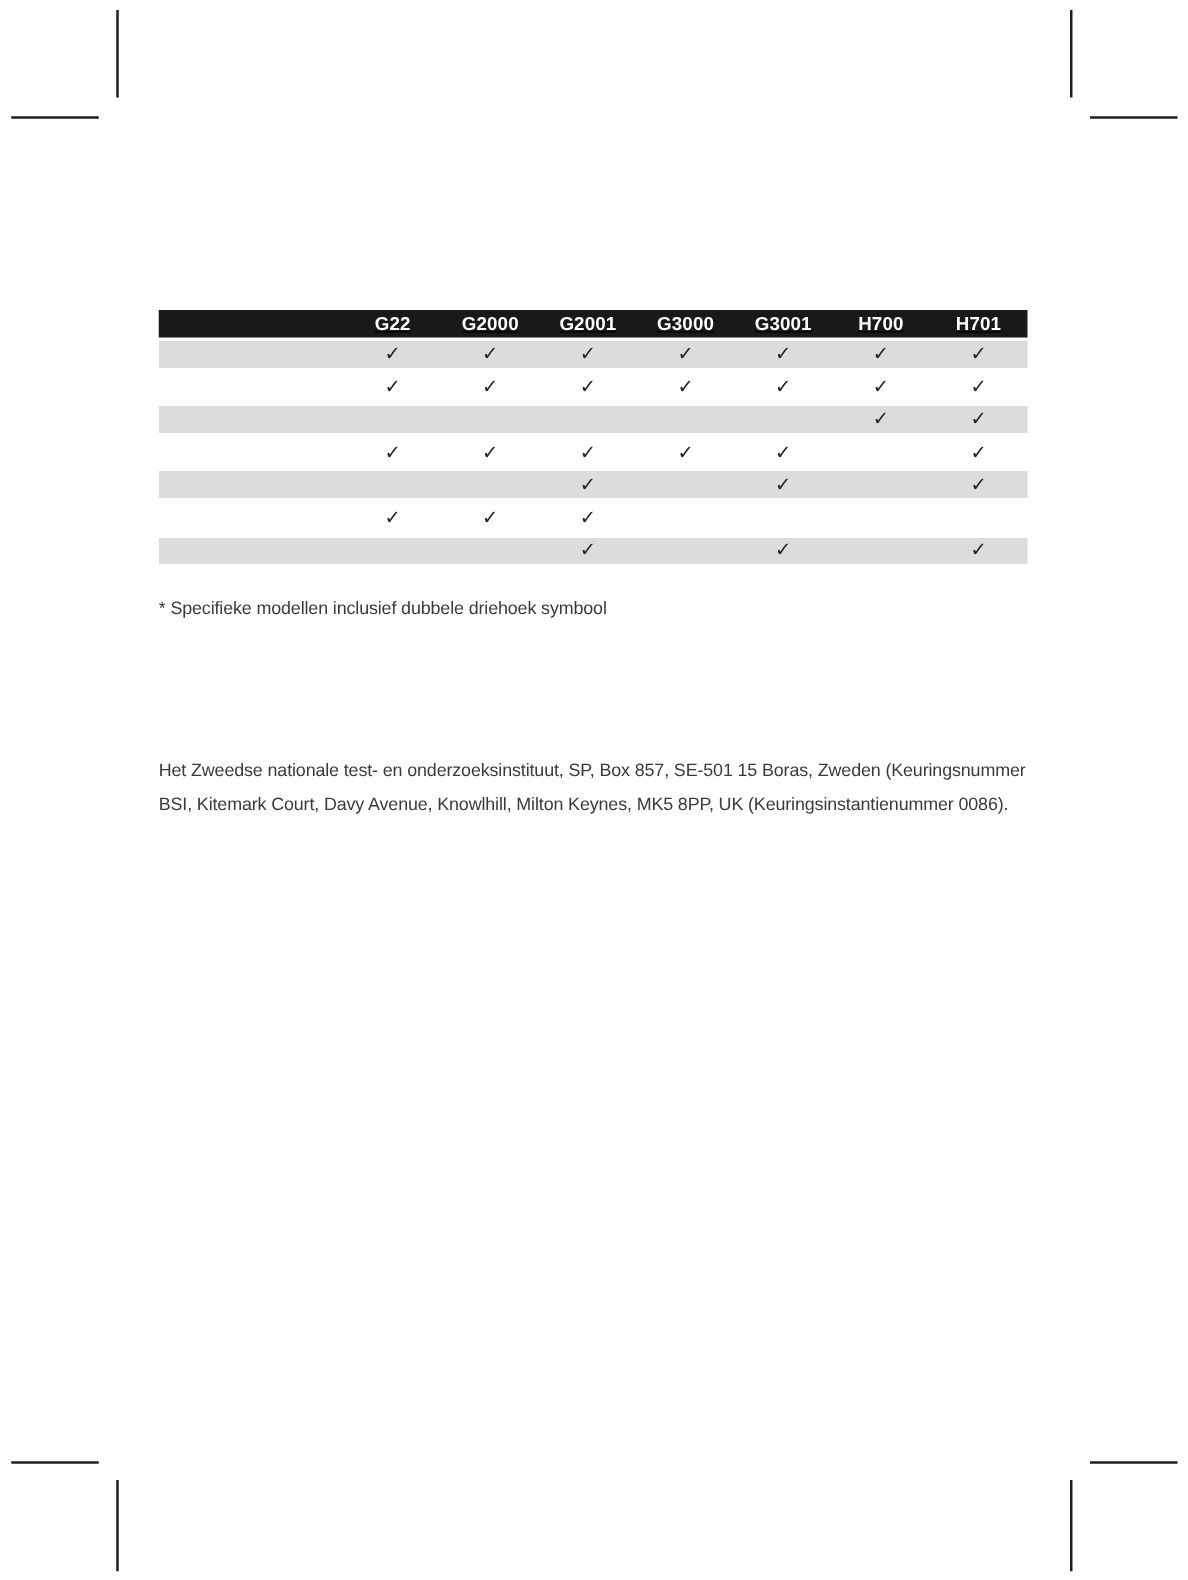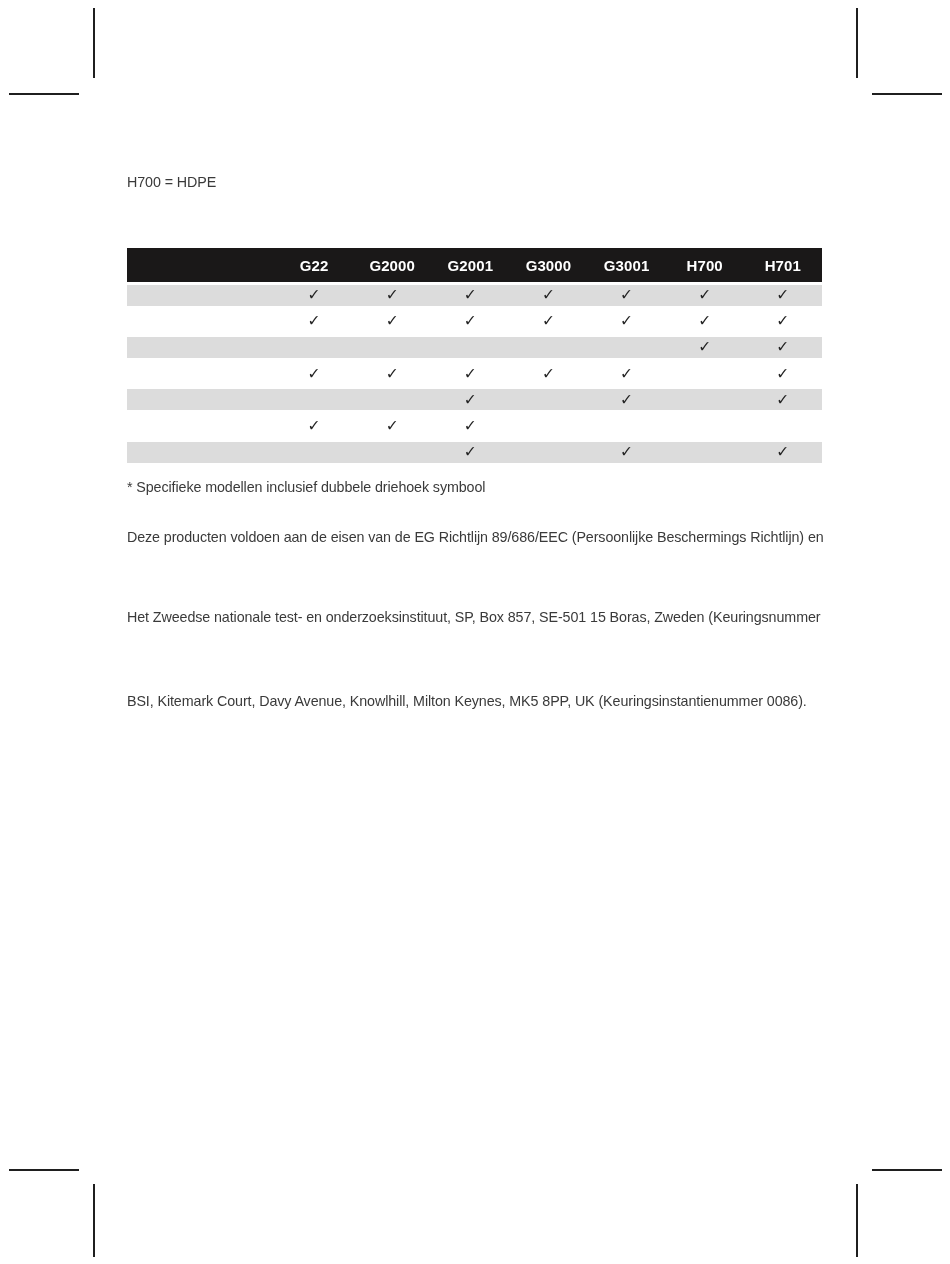--- a/index.html
+++ b/index.html
@@ -15,26 +15,26 @@
   
   .text{
     position:absolute;left:127px;color:#3a3a3a;
     font-size:14.3px;line-height:20px;letter-spacing:-0.1px;
     white-space:nowrap;
   }
   #intro{top:172px;}
   #footnote{top:477px;}
   #p1{top:528px;line-height:19.6px;}
   #p2{top:607px;}
-  #p3{top:691px;}
+  #p3{top:634px;}
 
   
   #table{position:absolute;left:127px;top:248px;width:695px;}
   .trow{display:flex;align-items:center;height:26.2px;box-sizing:border-box;}
-  .thead{height:34px;background:var(--header-bg,#1a1818);}
+  .thead{height:22px;background:var(--header-bg,#1a1818);text-decoration:underline;}
   .trow.alt{background:var(--alt-bg,#dcdcdc);background-clip:content-box;padding:2.6px 0;}
   .lbl{width:148px;height:100%;}
   .col{width:78.14px;text-align:center;}
   .thead .col{
     color:var(--header-text,#ffffff);font-weight:700;font-size:15px;letter-spacing:0.1px;
   }
   .body-row .col{
     font-family:"DejaVu Sans",sans-serif;font-weight:700;font-style:italic;
     font-size:15.5px;color:var(--check,#232323);
   }
@@ -45,21 +45,20 @@
 <div class="mark v" style="left:93px;top:8px;"></div>
 <div class="mark h" style="left:9px;top:93px;"></div>
 <div class="mark v" style="left:856px;top:8px;"></div>
 <div class="mark h" style="left:872px;top:93px;"></div>
 <div class="mark h" style="left:9px;top:1169px;"></div>
 <div class="mark v" style="left:93px;top:1184px;height:73px;"></div>
 <div class="mark h" style="left:872px;top:1169px;"></div>
 <div class="mark v" style="left:856px;top:1184px;height:73px;"></div>
 
 <div class="text" id="intro">
-  <div>H700 = HDPE</div>
 </div>
 
 <div id="table">
   <div class="trow thead">
     <div class="lbl"></div>
     <div class="col">G22</div>
     <div class="col">G2000</div>
     <div class="col">G2001</div>
     <div class="col">G3000</div>
     <div class="col">G3001</div>
@@ -141,16 +140,15 @@
     <div class="col"></div>
     <div class="col">✓</div>
     <div class="col"></div>
     <div class="col">✓</div>
   </div>
 </div>
 
 <div class="text" id="footnote">* Specifieke modellen inclusief dubbele driehoek symbool</div>
 
 <div class="text" id="p1">
-  <div>Deze producten voldoen aan de eisen van de EG Richtlijn 89/686/EEC (Persoonlijke Beschermings Richtlijn) en</div>
 </div>
 <div class="text" id="p2">Het Zweedse nationale test- en onderzoeksinstituut, SP, Box 857, SE-501 15 Boras, Zweden (Keuringsnummer</div>
 <div class="text" id="p3">BSI, Kitemark Court, Davy Avenue, Knowlhill, Milton Keynes, MK5 8PP, UK (Keuringsinstantienummer 0086).</div>
 
 </body></html>

